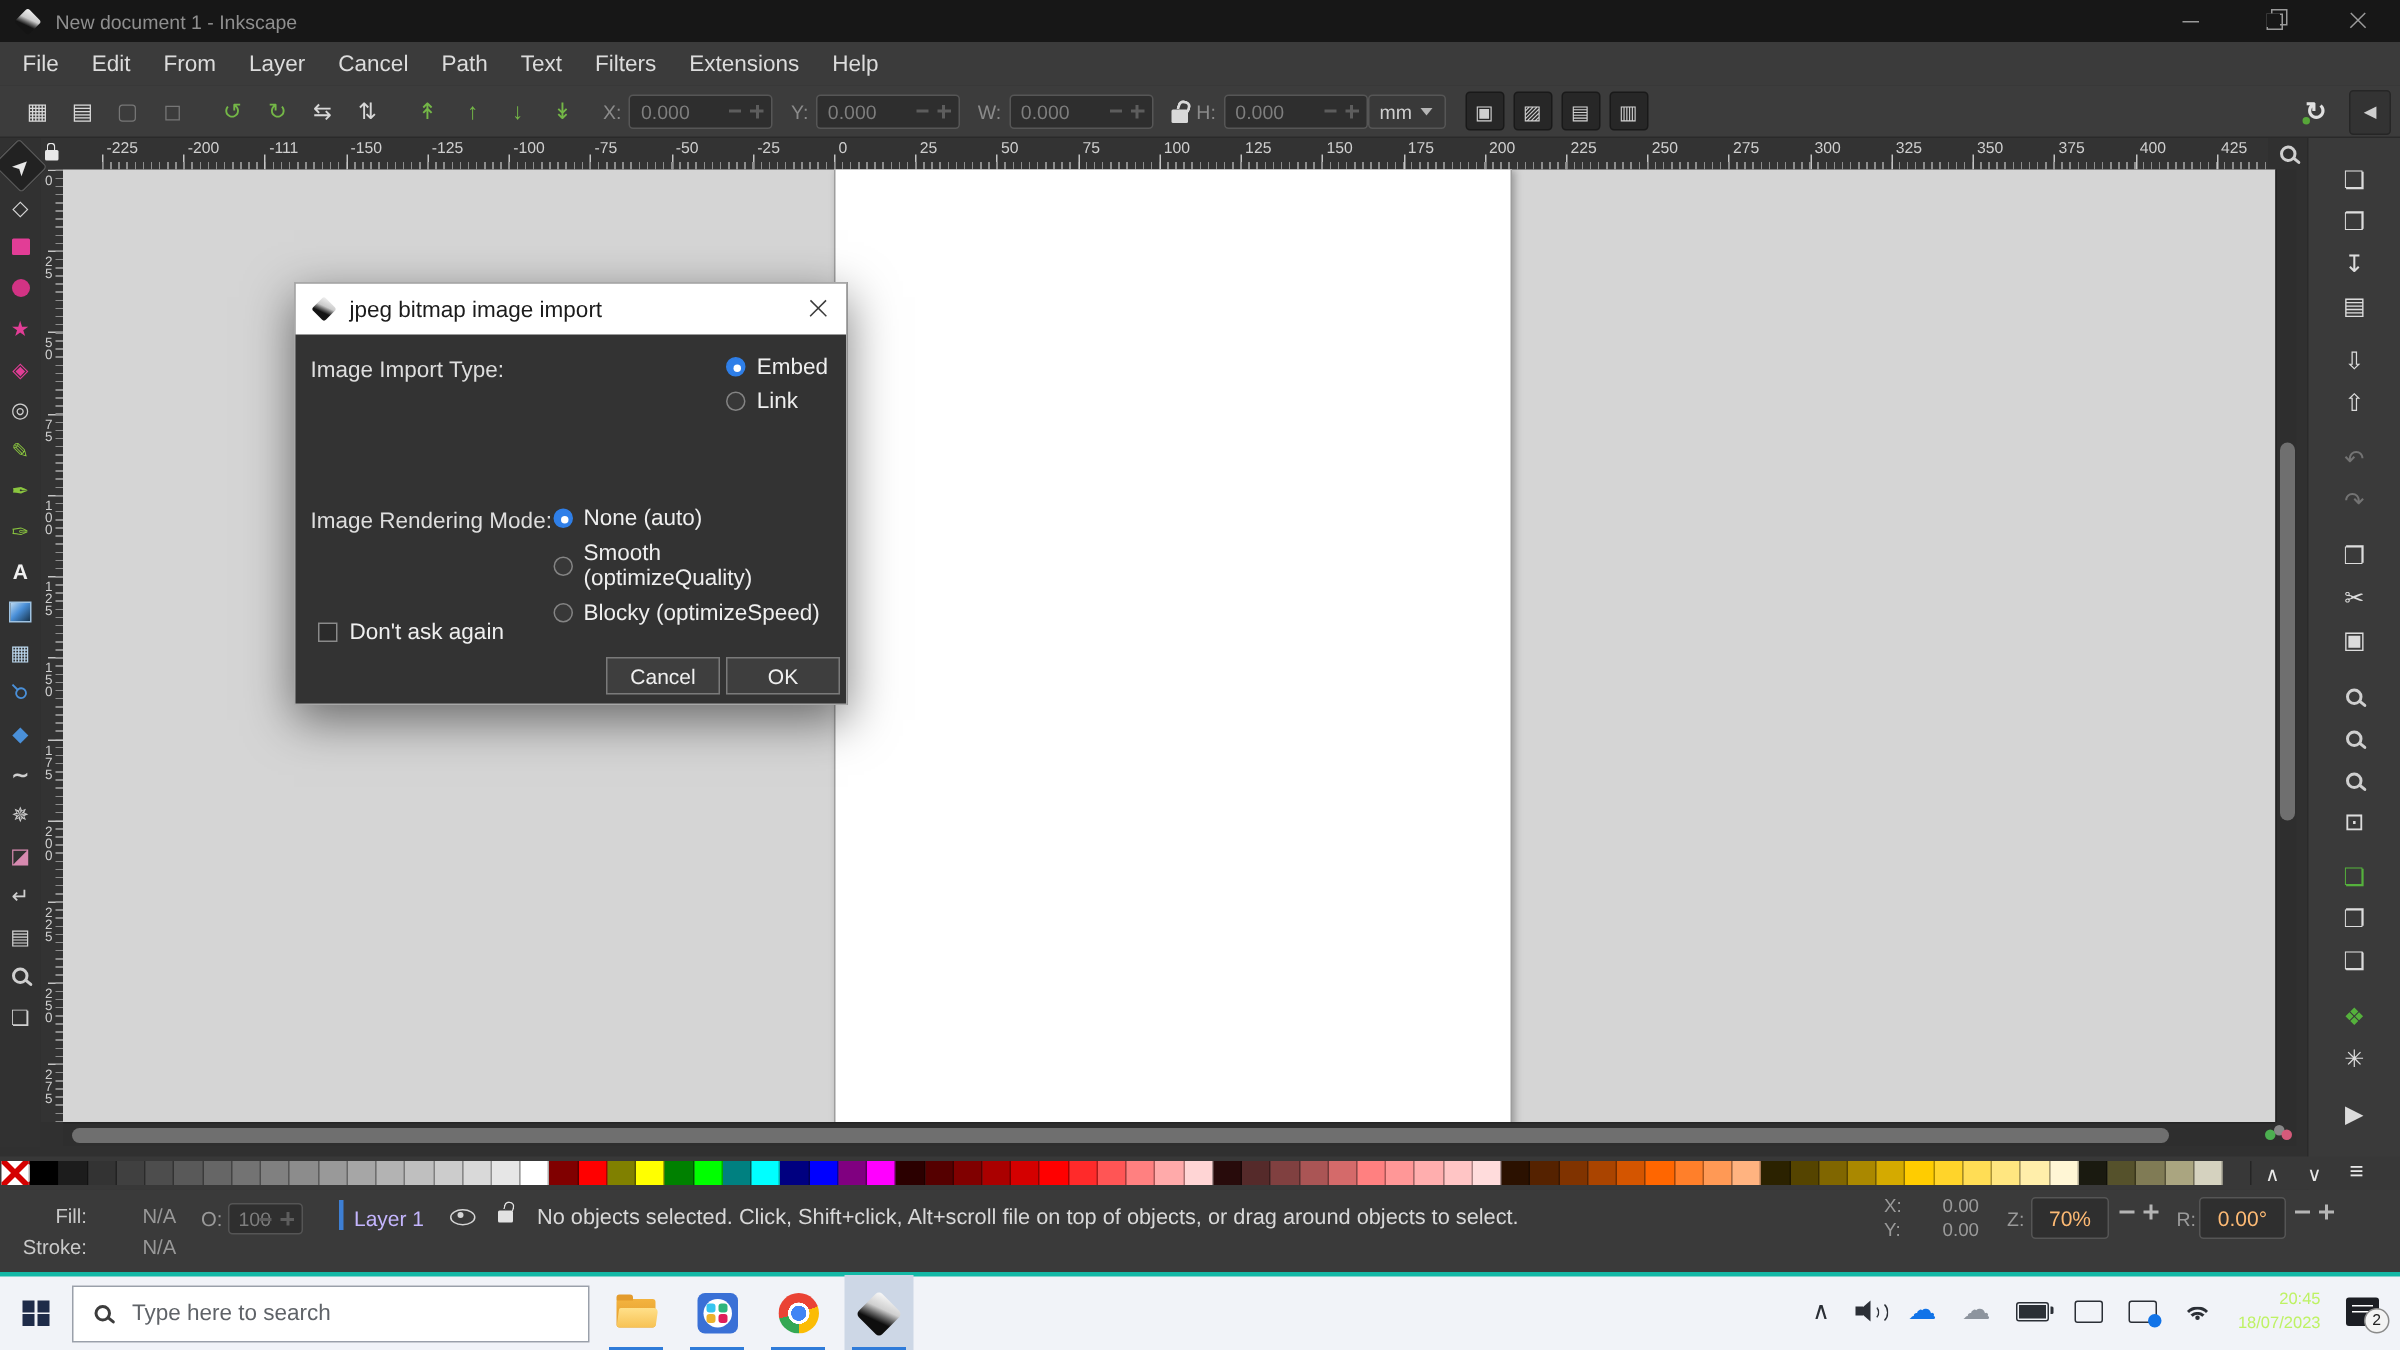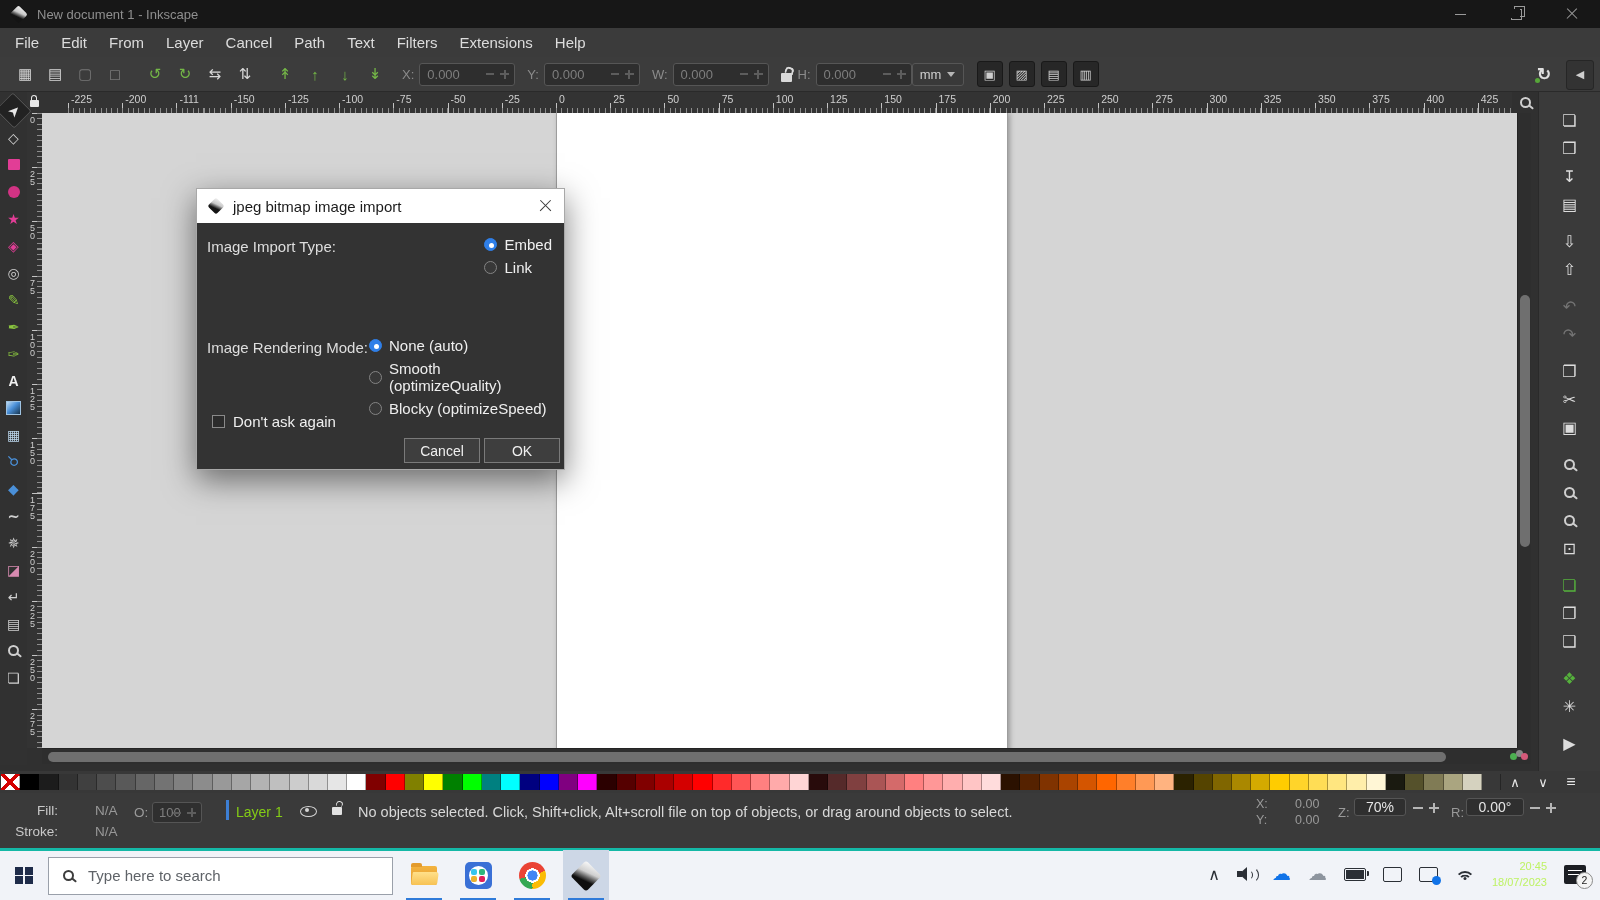--- a/index.html
+++ b/index.html
@@ -112,28 +112,28 @@
   .palctl{color:#e8e8e8;font-size:13px;width:28px;text-align:center}
 
   
   .statusbar{left:0;top:793px;width:1600px;height:55px;background:#3a3a3a;font-size:13px;color:#c9c9c9}
   .fs-label{position:absolute;width:58px;text-align:right;color:#c9c9c9;font-size:13.5px}
   .fs-value{position:absolute;left:95px;color:#989898;font-size:13.5px}
   .ofield{position:absolute;left:152px;top:9px;width:50px;height:21px;background:#2f2f2f;border:1px solid #555;border-radius:3px;
           color:#7e7e7e;font-size:13px;display:flex;align-items:center;padding:0 6px;box-sizing:border-box}
   .olab{position:absolute;left:134px;top:12px;color:#9a9a9a;font-size:13.5px}
   .layerbar{position:absolute;left:226px;top:7px;width:3px;height:20px;background:#3d7fd4}
-  .layername{position:absolute;left:236px;top:11px;color:#84cc16;font-size:14px}
+  .layername{position:absolute;left:236px;top:11px;color:#c4b5fd;font-size:14px}
   .eye{position:absolute;left:300px;top:13px;width:15px;height:9px;border:1.6px solid #d5d5d5;border-radius:50%}
   .eye::after{content:"";position:absolute;width:4px;height:4px;background:#d5d5d5;border-radius:50%;left:4px;top:1.4px}
   .slock{position:absolute;left:332px;top:14px;width:10px;height:8px;background:#e2e2e2;border-radius:1px}
   .slock::before{content:"";position:absolute;width:5px;height:5px;border:1.8px solid #e2e2e2;border-bottom:none;border-radius:4px 4px 0 0;top:-6px;left:3.5px;transform:rotate(14deg)}
   .statusmsg{position:absolute;left:358px;top:11px;color:#d8d8d8;font-size:14.5px;white-space:nowrap}
   .xy-lab{position:absolute;color:#9a9a9a;font-size:12.5px}
-  .zr-box{position:absolute;top:5px;height:18px;background:#2f2f2f;border:1px solid #555;border-radius:3px;color:#e5e5e5;
+  .zr-box{position:absolute;top:5px;height:28px;background:#2f2f2f;border:1px solid #555;border-radius:3px;color:#fdba74;
           font-size:14px;display:flex;align-items:center;justify-content:center;box-sizing:border-box}
   .zr-m{position:absolute;top:14px;width:10px;height:2px;background:#b5b5b5}
   .zr-p{position:absolute;top:10px;width:10px;height:10px}
   .zr-p::before{content:"";position:absolute;left:0;top:4px;width:10px;height:2px;background:#b5b5b5}
   .zr-p::after{content:"";position:absolute;left:4px;top:0;width:2px;height:10px;background:#b5b5b5}
 
   
   .taskbar{left:0;top:848px;width:1600px;height:52px;background:#f1f3f8;border-top:3px solid #14b8a6;box-sizing:border-box;display:flex;align-items:center}
   .startbtn{width:48px;height:51px;display:flex;align-items:center;justify-content:center}
   .winlogo{display:grid;grid-template-columns:8px 8px;grid-template-rows:8px 8px;gap:1.6px;transform:none}

